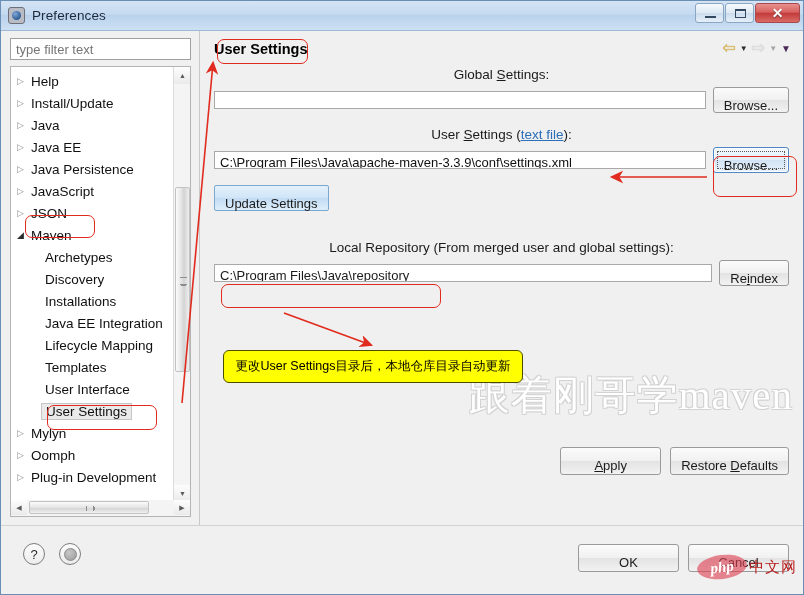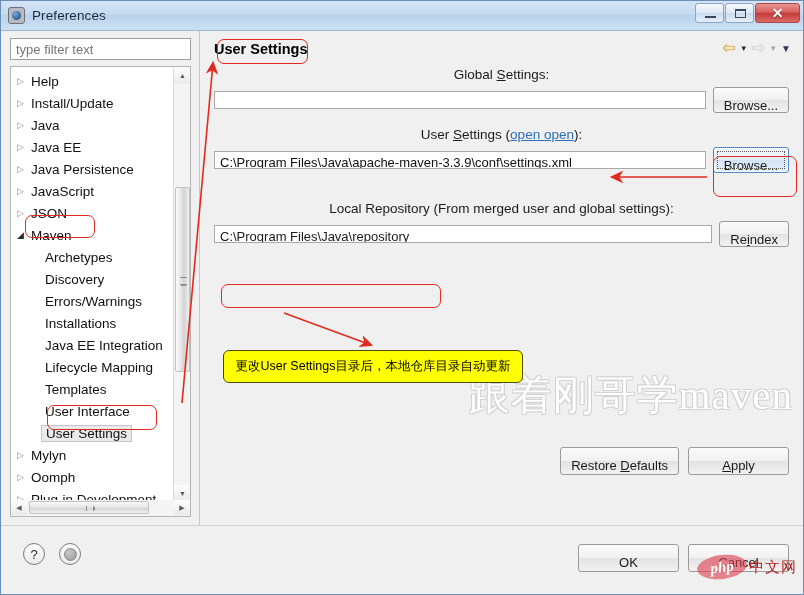--- a/index.html
+++ b/index.html
@@ -529,24 +529,20 @@
             <div class="tree-row indent leaf">
               <span class="arrow"></span>
               <span class="tlabel">Archetypes</span>
             </div>
             <div class="tree-row indent leaf">
               <span class="arrow"></span>
               <span class="tlabel">Discovery</span>
             </div>
             <div class="tree-row indent leaf">
               <span class="arrow"></span>
-              <span class="tlabel">Errors/Warnings</span>
-            </div>
-            <div class="tree-row indent leaf">
-              <span class="arrow"></span>
               <span class="tlabel">Installations</span>
             </div>
             <div class="tree-row indent leaf">
               <span class="arrow"></span>
               <span class="tlabel">Java EE Integration</span>
             </div>
             <div class="tree-row indent leaf">
               <span class="arrow"></span>
               <span class="tlabel">Lifecycle Mapping</span>
             </div>
@@ -608,44 +604,47 @@
 
         <div class="field-label">
           <span>Global </span><u>S</u><span>ettings:</span>
         </div>
         <div class="field-row">
           <div class="text-field"></div>
           <button class="btn">Browse...</button>
         </div>
 
         <div class="field-label section">
-          <span>User </span><u>S</u><span>ettings (</span><span class="link">open open</span><span>):</span>
+          <span>User </span><u>S</u><span>ettings (</span><span class="link">text file</span><span>):</span>
         </div>
         <div class="field-row">
           <div class="text-field">C:\Program Files\Java\apache-maven-3.3.9\conf\settings.xml</div>
           <button class="btn focused" style="position:relative;">
             <span>Browse...</span>
             <span class="focus-ring"></span>
           </button>
         </div>
 
+        <div style="margin-top:12px;">
+          <button class="btn blue">Update Settings</button>
+        </div>
 
         <div class="field-label" style="margin-top:28px;">Local Repository (From merged user and global settings):</div>
         <div class="field-row">
           <div class="text-field readonly">C:\Program Files\Java\repository</div>
           <button class="btn"><span>Re</span><u>i</u><span>ndex</span></button>
         </div>
 
         <div id="watermark-main">
           <span>跟着刚哥学</span><span class="latin">maven</span>
         </div>
 
         <div id="page-footer">
+          <button class="btn wide"><span></span><u>A</u><span>pply</span></button>
           <button class="btn wide"><span>Restore </span><u>D</u><span>efaults</span></button>
-          <button class="btn wide"><span></span><u>A</u><span>pply</span></button>
         </div>
       </div>
     </div>
   </div>
 
   <div id="dialog-footer">
     <div id="footer-icons">
       <div class="round-icon">?</div>
       <div class="round-icon dot"></div>
     </div>

